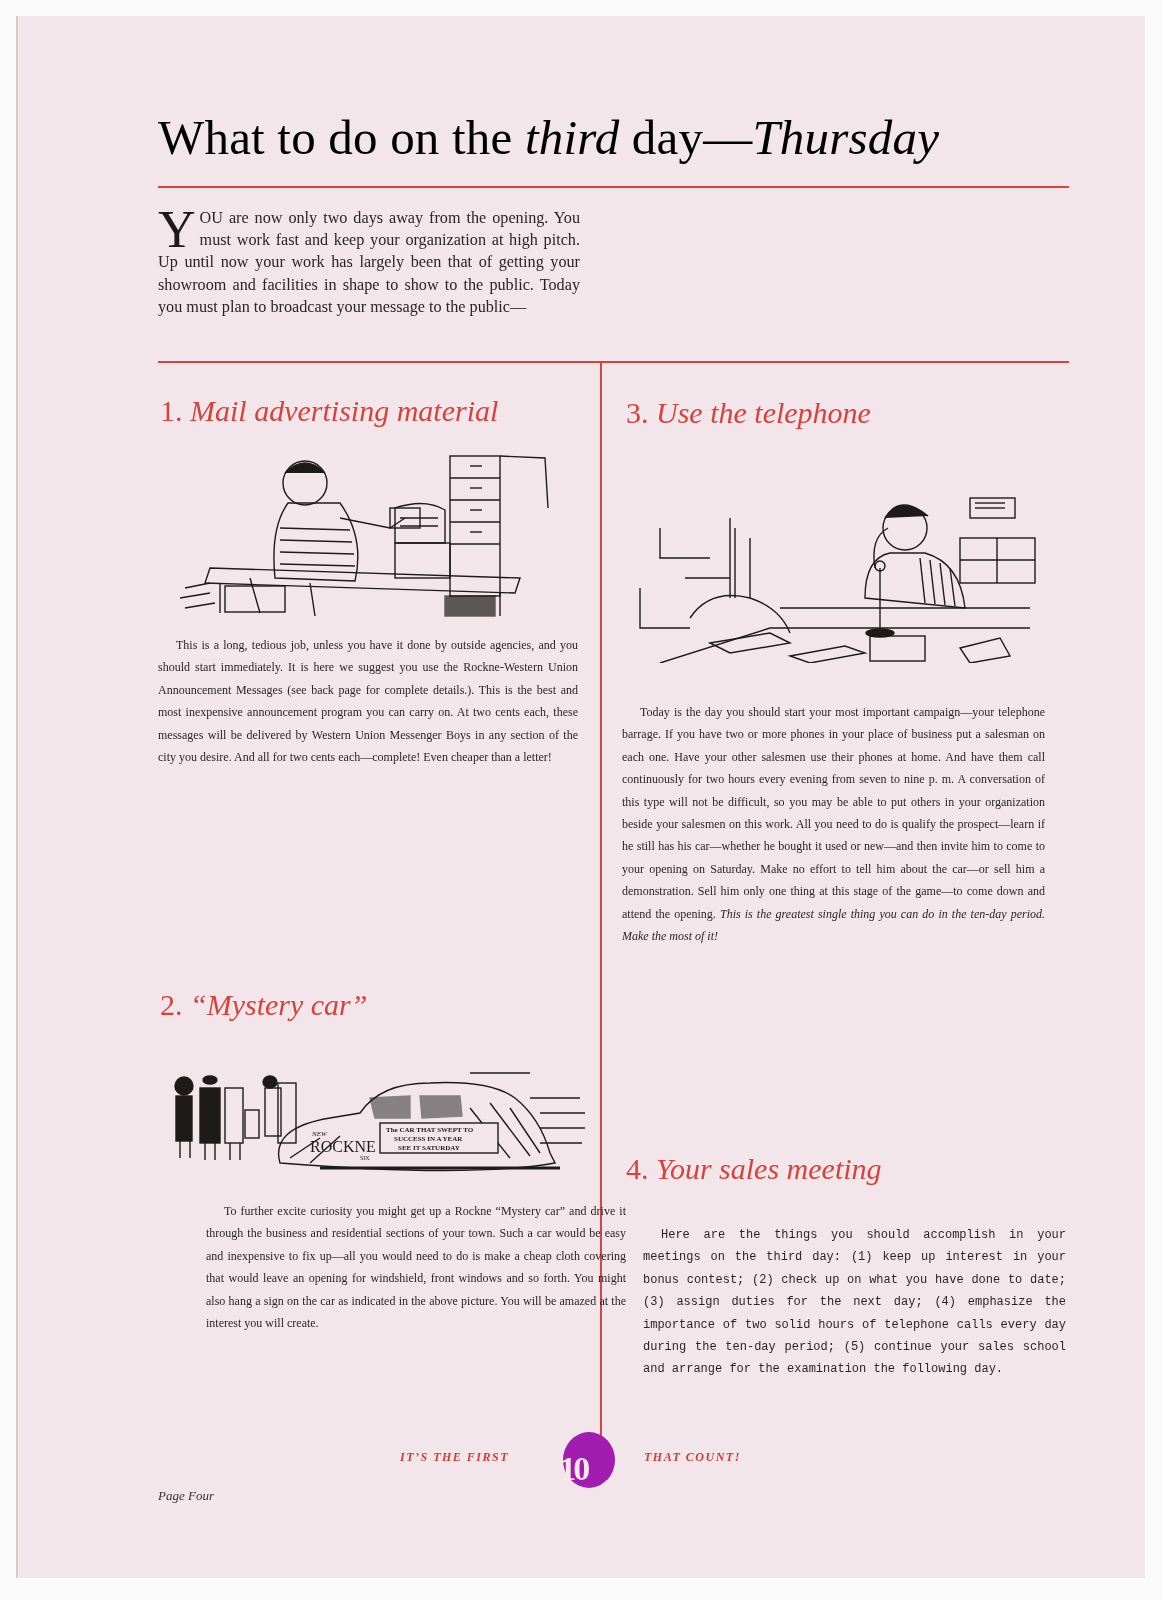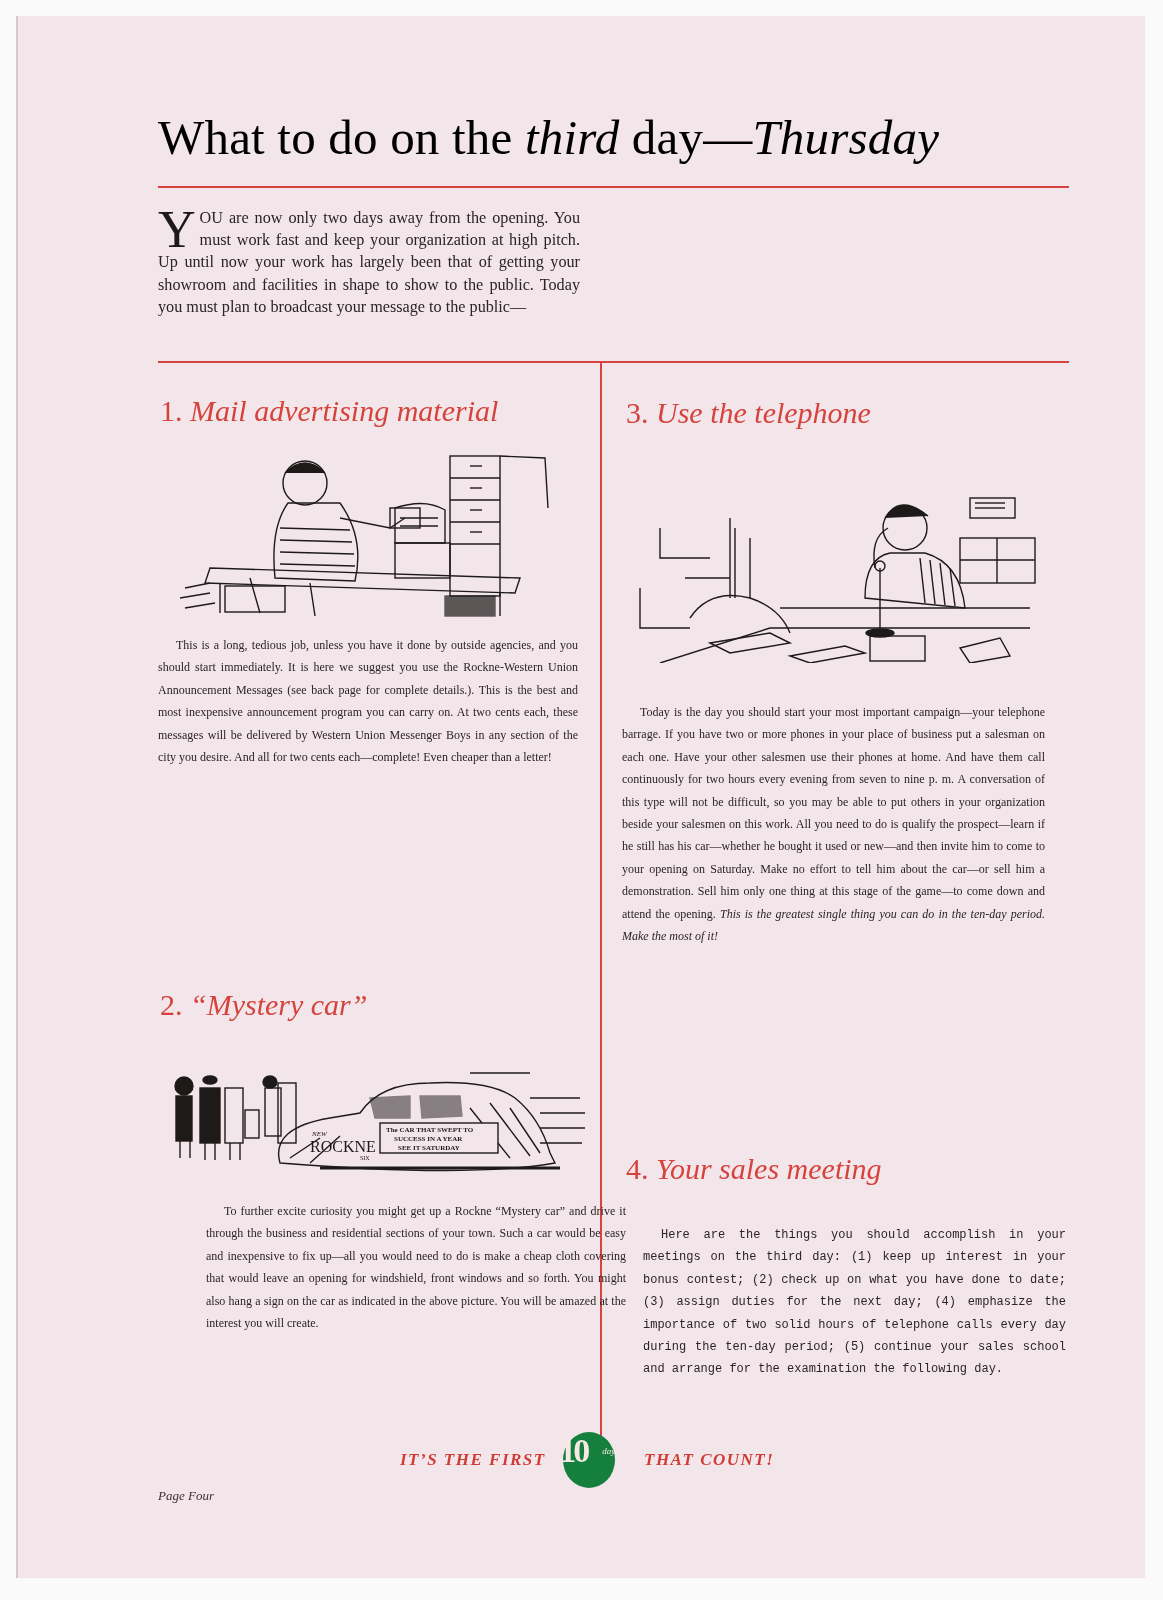--- a/index.html
+++ b/index.html
@@ -32,25 +32,25 @@
   }
   .heading .num { font-style: normal; }
   .heading .txt { font-style: italic; }
   .body-text {
     font-size: 12px; line-height: 22.4px; text-align: justify; color: #2b2424;
   }
   .body-text p { margin: 0; text-indent: 18px; }
   .body-text em { font-style: italic; }
   .illus { }
   .footer-slogan {
-    color: #cf3c36; font-style: italic; font-weight: bold; font-size: 17px; letter-spacing: 1.5px; white-space: nowrap;
+    color: #cf3c36; font-style: italic; font-weight: bold; font-size: 12px; letter-spacing: 1.5px; white-space: nowrap;
   }
   .badge {
-    width: 52px; height: 56px; border-radius: 50%; background: #15803d; color: #f7e8e6;
-    display: flex; align-items: flex-start; justify-content: center; font-weight: bold; font-size: 34px;
+    width: 52px; height: 56px; border-radius: 50%; background: #a21caf; color: #f7e8e6;
+    display: flex; align-items: flex-end; justify-content: center; font-weight: bold; font-size: 34px;
     letter-spacing: -3px; position: absolute;
   }
   .badge .days { font-size: 9px; font-style: italic; font-weight: normal; letter-spacing: 0; margin-left: 15px; margin-top: 14px; }
   .page-num { font-style: italic; font-size: 13px; color: #3a3030; }
 </style>
 </head>
 <body>
 
 <div class="paper"></div>
 

